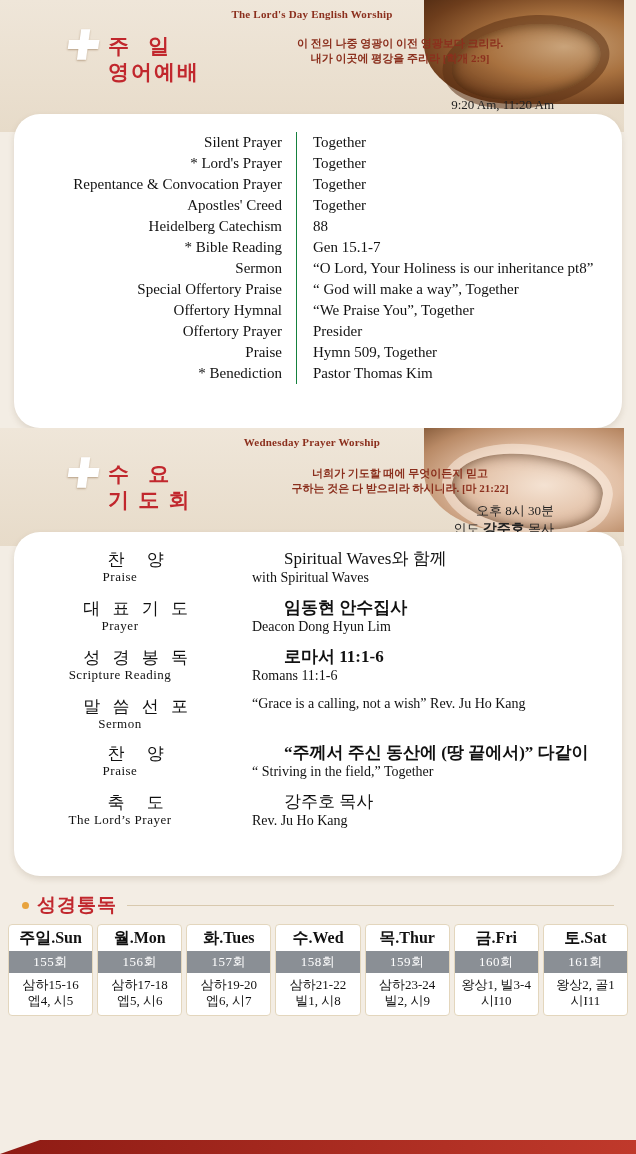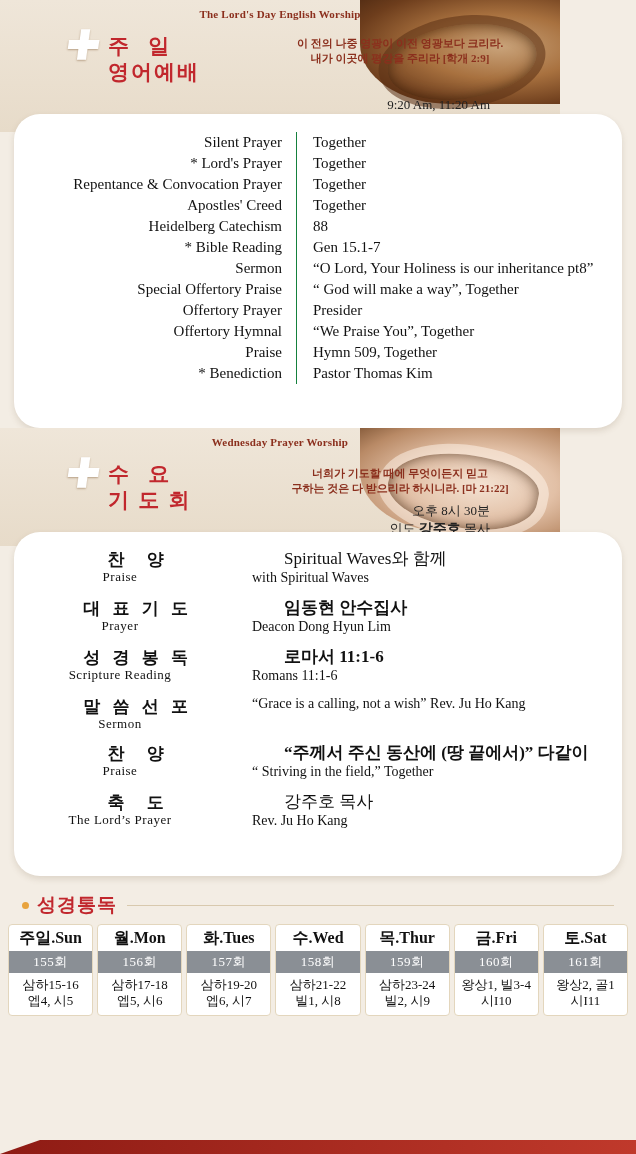--- a/index.html
+++ b/index.html
@@ -15,21 +15,21 @@
     overflow: hidden;
   }
 
   
   .section {
     position: relative;
   }
 
   .hdr-band {
     position: relative;
-    width: 560px;
+    width: 624px;
     background: linear-gradient(to bottom, #efe6d9 0%, #e7dbc9 100%);
     overflow: hidden;
   }
   .hdr-band.s1 { height: 132px; }
   .hdr-band.s2 { height: 118px; }
 
   
   .crown {
     position: absolute;
     right: 0;
@@ -165,21 +165,21 @@
     margin: 0 0 10px 0;
   }
   .wrow .wlbl {
     width: 212px;
     text-align: center;
     padding-right: 10px;
     flex: 0 0 212px;
   }
   .wrow .wlbl .kr {
     font-size: 17px;
-    font-weight: bold;
+    font-weight: normal;
     letter-spacing: 9px;
     color: #111;
     padding-left: 9px;
     margin-left: 31px;
   }
   .wrow .wlbl .kr.tight { letter-spacing: 4px; padding-left: 4px; }
   .wrow .wlbl .en {
     font-size: 13px;
     color: #111;
     letter-spacing: .5px;
@@ -331,26 +331,26 @@
         </tr>
         <tr>
           <td class="lbl">Sermon</td>
           <td class="val">“O Lord, Your Holiness is our inheritance pt8”</td>
         </tr>
         <tr>
           <td class="lbl">Special Offertory Praise</td>
           <td class="val">“ God will make a way”, Together</td>
         </tr>
         <tr>
+          <td class="lbl">Offertory Hymnal</td>
+          <td class="val">“We Praise You”,  Together</td>
+        </tr>
+        <tr>
           <td class="lbl">Offertory Prayer</td>
           <td class="val">Presider</td>
-        </tr>
-        <tr>
-          <td class="lbl">Offertory Hymnal</td>
-          <td class="val">“We Praise You”,  Together</td>
         </tr>
         <tr>
           <td class="lbl">Praise</td>
           <td class="val">Hymn 509, Together</td>
         </tr>
         <tr>
           <td class="lbl">* Benediction</td>
           <td class="val">Pastor Thomas Kim</td>
         </tr>
       </tbody>

